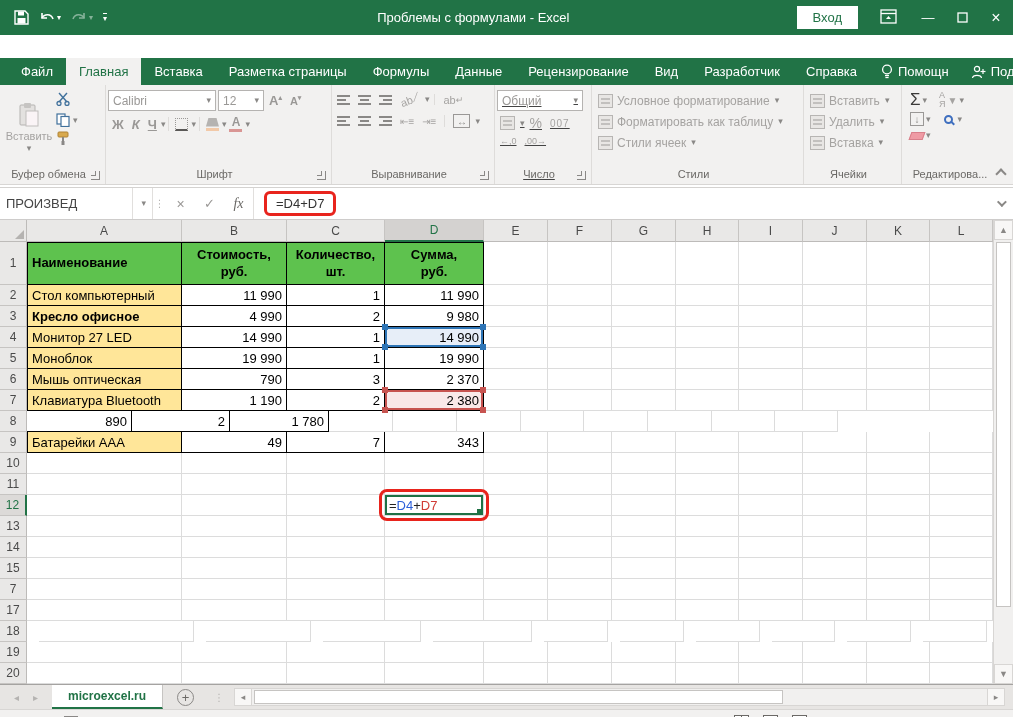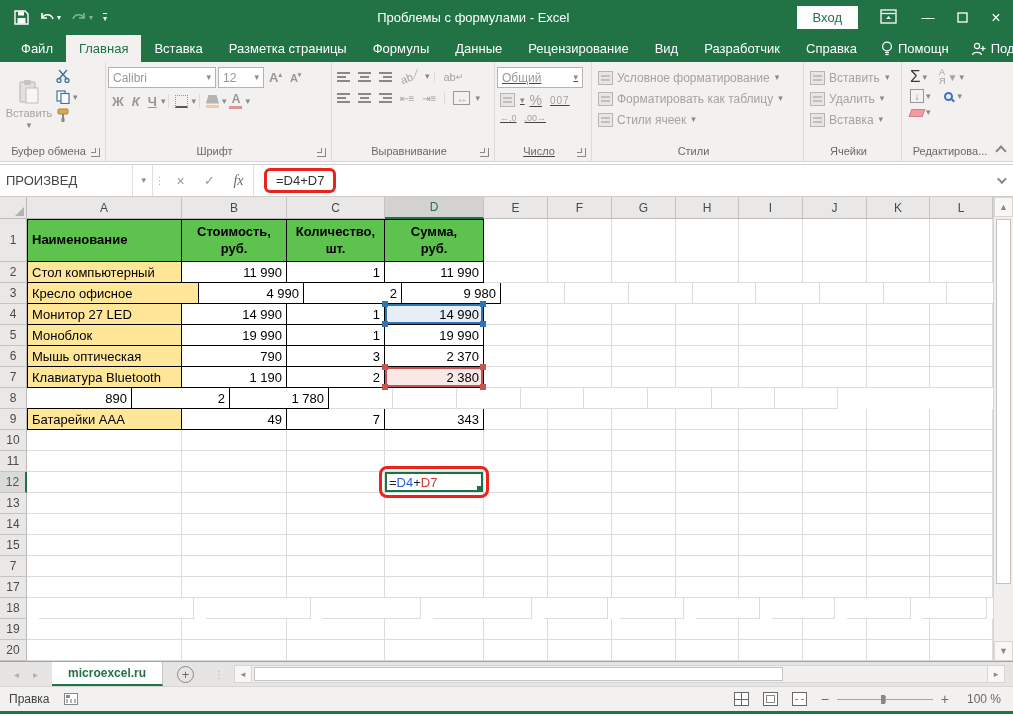--- a/index.html
+++ b/index.html
@@ -14,21 +14,21 @@
   .qat svg { display:block; }
   .mini-car { font-size:8px; color:#fff; line-height:1; }
   .dim { opacity:.45; }
   .tb-title { flex:1; text-align:center; font-size:13px; color:#fff; white-space:nowrap; }
   .tb-right { display:flex; align-items:center; gap:0; }
   .signin { background:#fff; color:#217346; border:none; font-family:inherit; font-size:13px; padding:4px 16px; margin-right:22px; cursor:pointer; }
   .winbtn { width:34px; height:35px; display:flex; align-items:center; justify-content:center; color:#fff; font-size:13px; }
   .ribdisp { margin-right:14px; }
 
   
-  .tabrow { height:27px; background:#217346; display:flex; align-items:stretch; padding-left:8px; flex:0 0 auto; }
+  .tabrow { height:27px; background:#217346; display:flex; align-items:stretch; padding-left:8px; flex:0 0 auto;margin-top:23px; }
   .rtab { color:#fff; padding:0 13px; display:flex; align-items:center; font-size:13px; cursor:pointer; white-space:nowrap; }
   .rtab.active { background:#f2f1f0; color:#217346; }
   .rtab-icon { display:flex; align-items:center; gap:5px; color:#fff; padding:0 11px; cursor:pointer; white-space:nowrap; }
   .push { margin-left:auto; }
 
   
   .ribbon { height:100px; background:#f2f1f0; border-bottom:1px solid #d8d6d4; display:flex; align-items:stretch; flex:0 0 auto; position:relative; }
   .rgroup { display:flex; flex-direction:column; border-right:1px solid #dedcda; padding:3px 2px 0 2px; position:relative; }
   .rbody { flex:1; display:flex; }
   .rlabel { height:17px; font-size:11px; color:#6b6966; text-align:center; line-height:15px; white-space:nowrap; position:relative; padding:0 14px 0 6px; }
@@ -532,21 +532,21 @@
           <div class="scell" style="width: 64px;"></div>
           <div class="scell" style="width: 64px;"></div>
           <div class="scell" style="width: 63px;"></div>
           <div class="scell" style="width: 64px;"></div>
           <div class="scell" style="width: 64px;"></div>
           <div class="scell" style="width: 63px;"></div>
           <div class="scell" style="width: 63px;"></div>
         </div>
         <div class="srow" style="height: 21px;">
           <div class="rowh">3</div>
-          <div class="scell tb tb-left c-name" style="width: 172px;">Кресло офисное</div>
+          <div class="scell tb tb-left c-name" style="width: 155px; font-weight: bold;">Кресло офисное</div>
           <div class="scell tb c-num" style="width: 105px;">4 990</div>
           <div class="scell tb c-num" style="width: 98px;">2</div>
           <div class="scell tb c-num" style="width: 99px;">9 980</div>
           <div class="scell" style="width: 64px;"></div>
           <div class="scell" style="width: 64px;"></div>
           <div class="scell" style="width: 64px;"></div>
           <div class="scell" style="width: 63px;"></div>
           <div class="scell" style="width: 64px;"></div>
           <div class="scell" style="width: 64px;"></div>
           <div class="scell" style="width: 63px;"></div>

